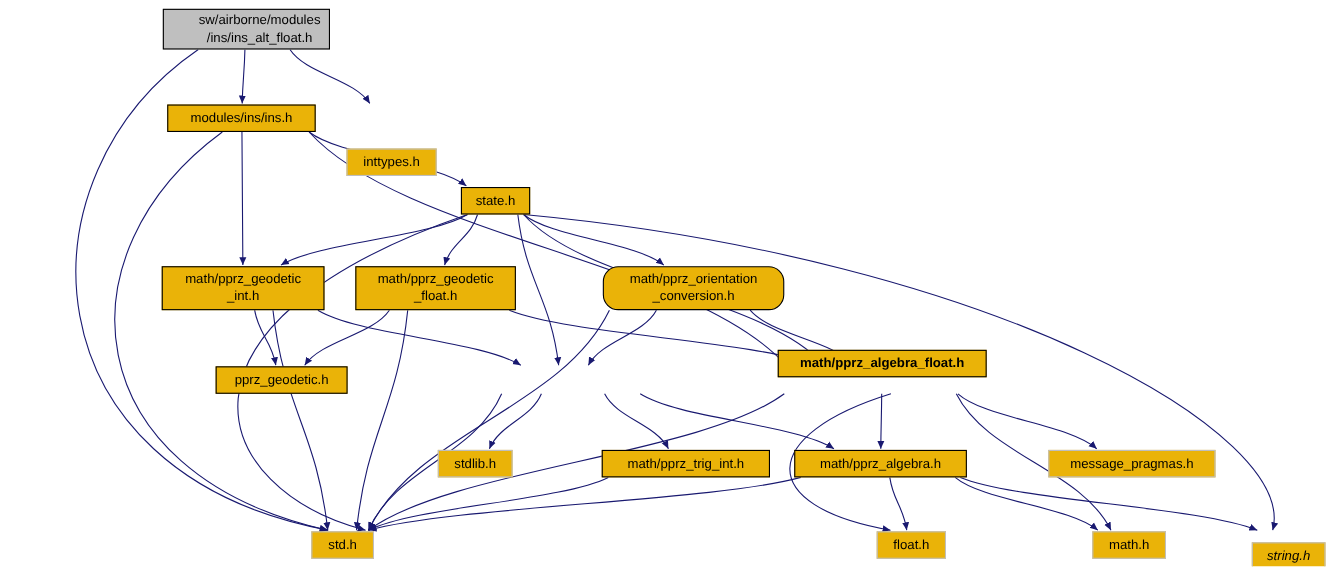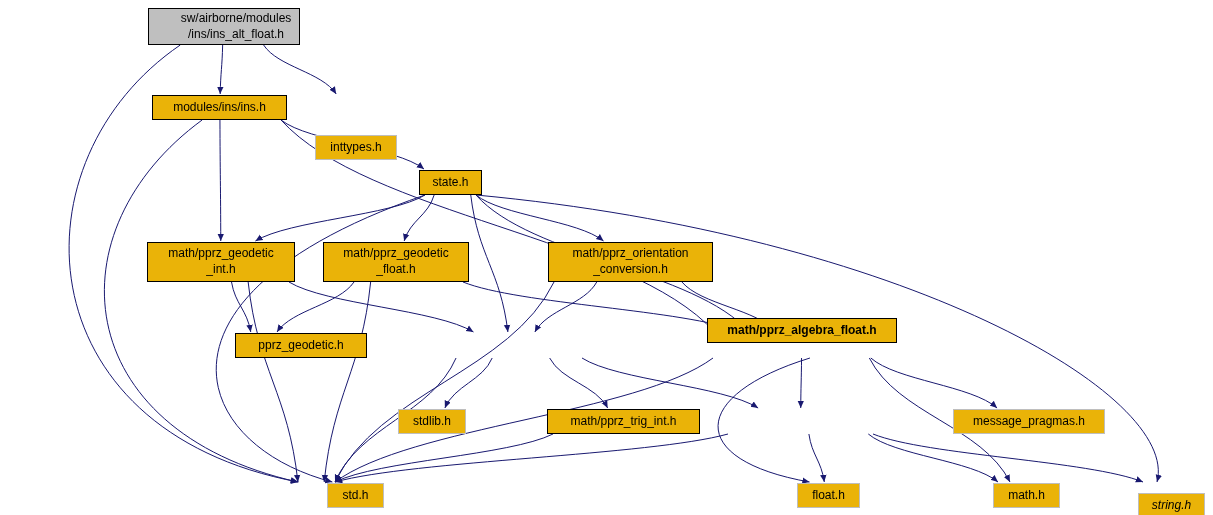--- a/index.html
+++ b/index.html
@@ -92,24 +92,25 @@
 
 <div class="node root" style="left: 148px; top: 8px; width: 152px; height: 37px; padding-left: 24px;">sw/airborne/modules
 /ins/ins_alt_float.h</div>
     <div class="node internal" style="left: 152px; top: 95px; width: 135px; height: 25px;">modules/ins/ins.h</div>
     <div class="node external" style="left: 315px; top: 95px; width: 82px; height: 25px; margin-top: 40px;">inttypes.h</div>
     <div class="node internal" style="left: 419px; top: 170px; width: 63px; height: 25px;">state.h</div>
     <div class="node internal" style="left: 147px; top: 242px; width: 148px; height: 40px;">math/pprz_geodetic
 _int.h</div>
     <div class="node internal" style="left: 323px; top: 242px; width: 146px; height: 40px;">math/pprz_geodetic
 _float.h</div>
-    <div class="node internal" style="left: 548px; top: 242px; width: 165px; height: 40px;">math/pprz_orientation
+    <div class="node internal" style="left: 548px; top: 242px; width: 165px; height: 40px; border-radius: 14px;">math/pprz_orientation
 _conversion.h</div>
-    <div class="node internal" style="left: 196px; top: 333px; width: 132px; height: 25px; margin-left: 39px;">pprz_geodetic.h</div>
+    <div class="node internal" style="left: 196px; top: 333px; width: 120px; height: 25px;">pprz_geodetic.h</div>
     <div class="node internal" style="left: 707px; top: 318px; width: 190px; height: 25px; font-weight: bold;">math/pprz_algebra_float.h</div>
     <div class="node external" style="left: 398px; top: 409px; width: 68px; height: 25px;">stdlib.h</div>
     <div class="node internal" style="left: 547px; top: 409px; width: 153px; height: 25px; text-align: right;">math/pprz_trig_int.h</div>
+    <div class="node internal" style="left: 722px; top: 409px; width: 157px; height: 25px;">math/pprz_algebra.h</div>
     <div class="node external" style="left: 953px; top: 409px; width: 152px; height: 25px;">message_pragmas.h</div>
-    <div class="node external" style="left: 283px; top: 483px; width: 57px; height: 25px; margin-left: 44px;">std.h</div>
+    <div class="node external" style="left: 283px; top: 483px; width: 57px; height: 25px;">std.h</div>
     <div class="node external" style="left: 797px; top: 483px; width: 63px; height: 25px;">float.h</div>
     <div class="node external" style="left: 993px; top: 483px; width: 67px; height: 25px;">math.h</div>
     <div class="node external" style="left: 1138px; top: 493px; width: 67px; height: 25px; font-style: italic;">string.h</div>
   </div>
 
 </body></html>

